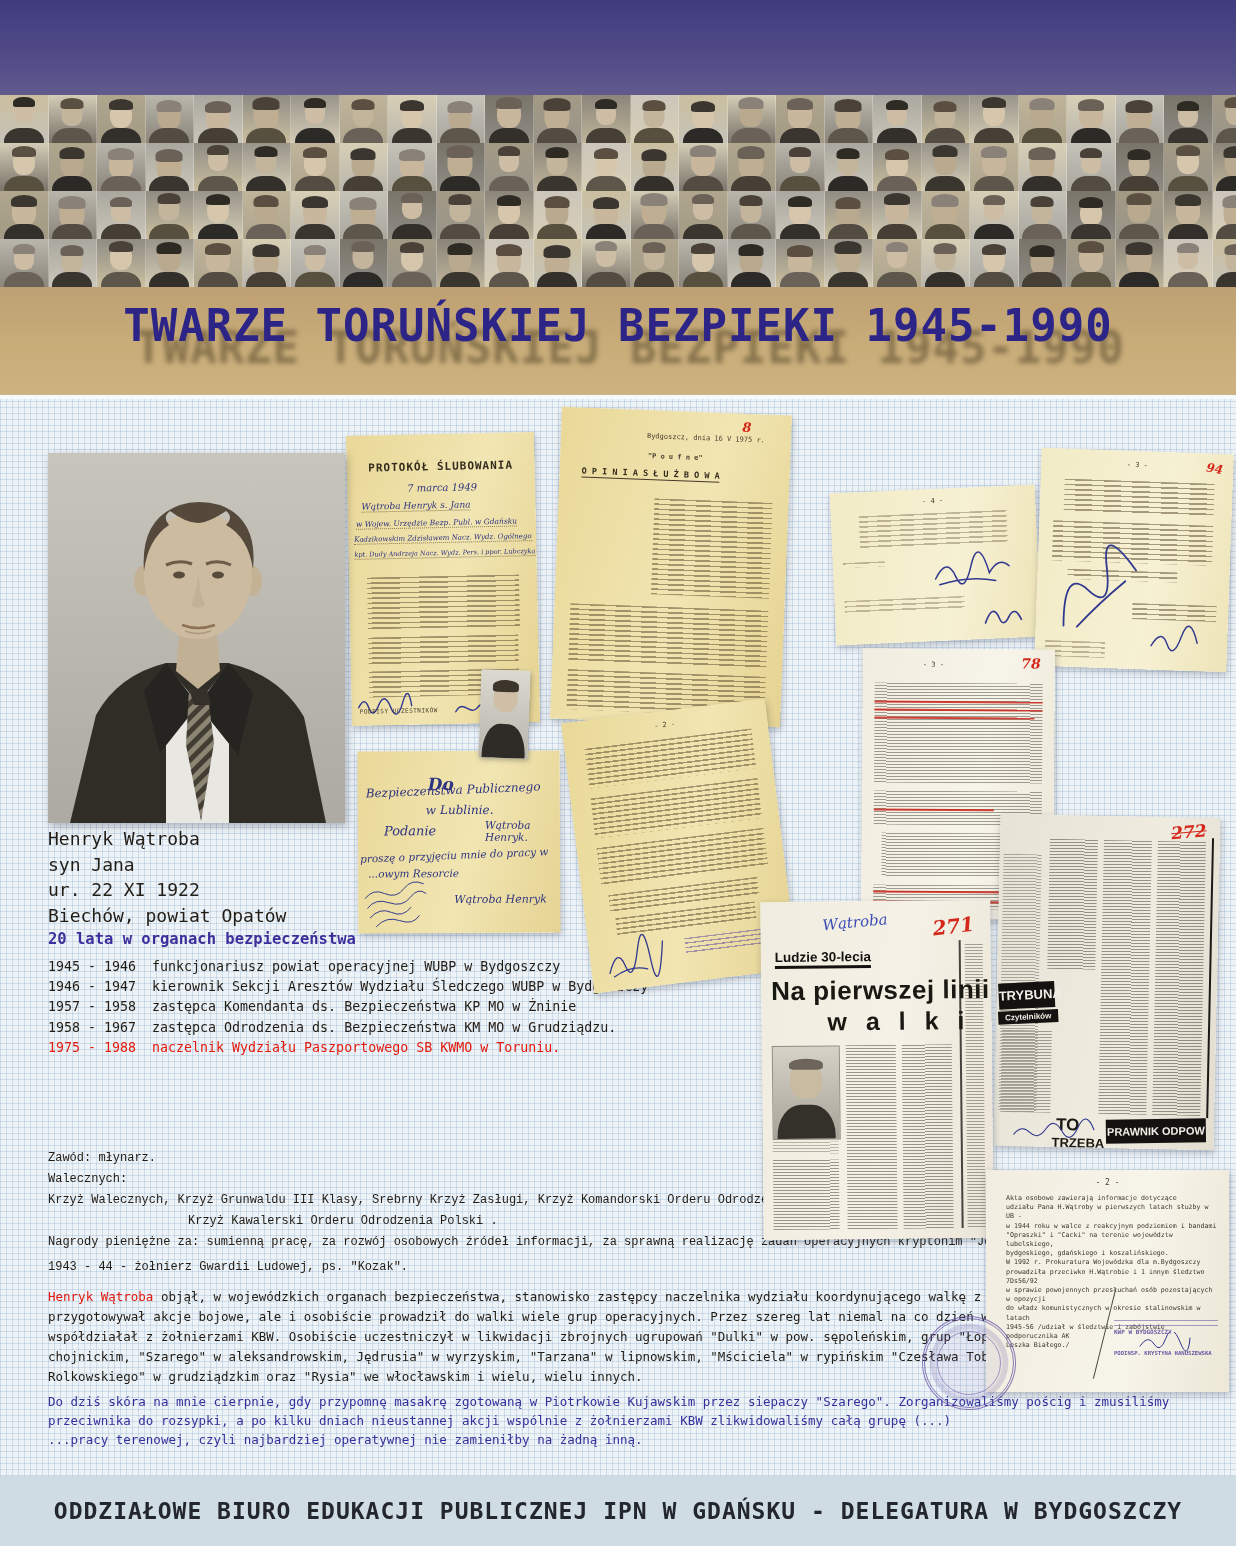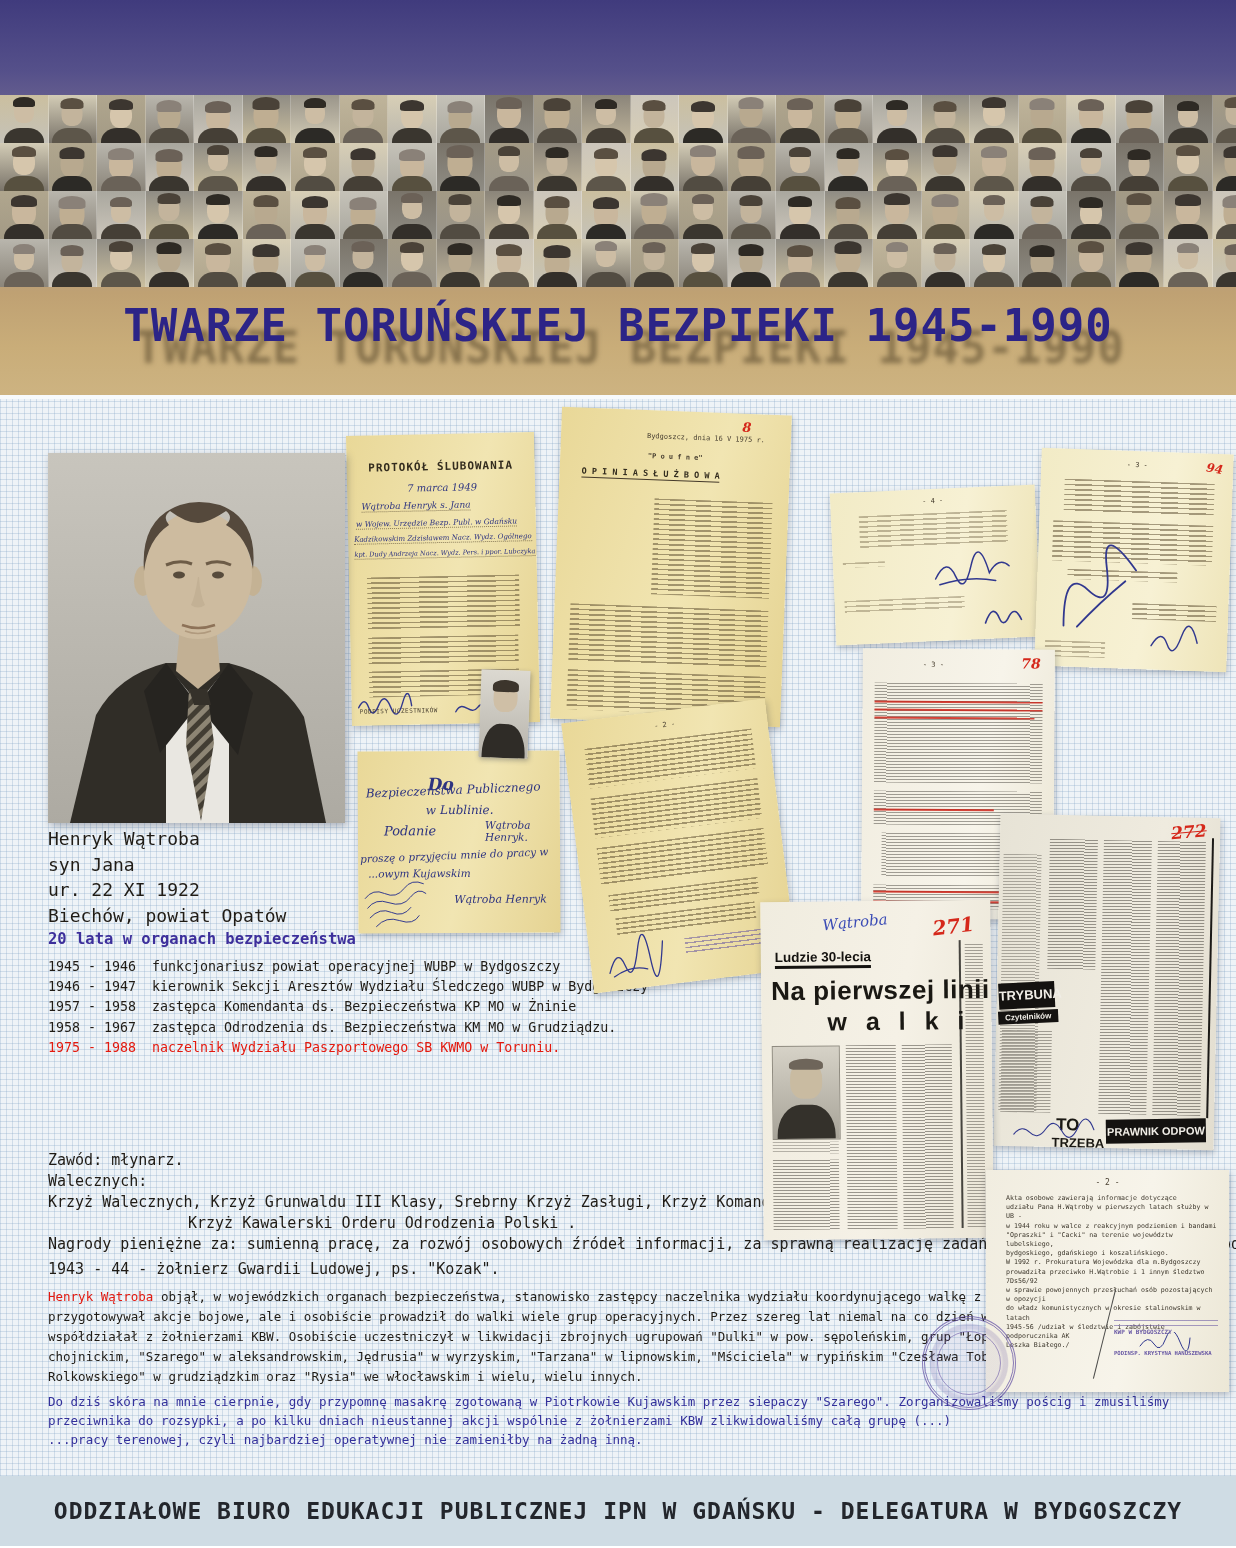--- a/index.html
+++ b/index.html
@@ -71,21 +71,21 @@
   .penline{position:absolute;background:#4a4a48;}
 
   
   .bio{position:absolute;left:48px;color:#201c16;z-index:1;}
   .name-line{font-size:18px;line-height:25.5px;}
   .bio-heading{font-size:15.5px;font-weight:bold;color:#3d2f9b;}
   .career-row{height:20.2px;font-size:13.3px;white-space:nowrap;}
   .career-years{display:inline-block;width:104px;}
   .career-role{display:inline-block;}
   .career-row.hl{color:#e3190e;}
-  .bio-line{font-size:15px;white-space:pre;}
+  .bio-line{font-size:12px;white-space:pre;font-family:Liberation Mono, monospace;}
   .bio-pre{font-size:12.8px;line-height:21px;white-space:pre-line;}
   .bio-par{font-size:12.5px;line-height:20px;}
   .lead-red{color:#e3190e;}
   .bio-quote{font-size:12.5px;line-height:19px;color:#33309b;white-space:pre-line;}
 
   
   .mini{position:absolute;overflow:hidden;box-shadow:1px 2px 5px rgba(40,50,70,.35);}
   .m-head{position:absolute;left:50%;transform:translateX(-50%);border-radius:46% 46% 40% 40%;}
   .m-hair{position:absolute;top:-2px;left:-1px;right:-1px;height:40%;border-radius:50% 50% 20% 20%;}
   .m-body{position:absolute;bottom:0;left:6%;width:88%;border-radius:40% 40% 0 0/90% 90% 0 0;}
@@ -819,21 +819,21 @@
       <div class="blk tx-purple" style="top:228px;left:96px;width:92px;height:16px;"></div>
     </div>
 
     <div class="doc paper-y open" style="left:358px;top:352px;width:202px;height:182px;transform:rotate(-.3deg);z-index:1;">
       <div class="hand" style="top:23px;left:70px;font-size:17px;font-weight:bold;">Do</div>
       <div class="hand" style="top:32px;left:8px;font-size:12px;transform:rotate(-2deg);">Bezpieczeństwa Publicznego</div>
       <div class="hand" style="top:52px;left:68px;font-size:12px;">w Lublinie.</div>
       <div class="hand" style="top:72px;left:26px;font-size:13px;">Podanie</div>
       <div class="hand" style="top:68px;left:100px;font-size:10.5px;margin-left:27px;">Wątroba Henryk.</div>
       <div class="hand" style="top:98px;left:2px;font-size:10.5px;transform:rotate(-2deg);">proszę o przyjęciu mnie do pracy w</div>
-      <div class="hand" style="top:116px;left:10px;font-size:10.5px;">...owym Kujawskim</div>
+      <div class="hand" style="top:116px;left:10px;font-size:10.5px;">...owym Resorcie</div>
       <div class="hand" style="top:142px;left:96px;font-size:11px;">Wątroba Henryk</div>
       <svg class="blk" style="top:128px;left:6px;transform:rotate(-14deg);" width="78" height="54">
         <path class="scribble" stroke-width=".9" d="M4 10 q10 -8 20 0 t20 0 t20 0 M4 20 q10 -8 22 0 t22 0 t16 0 M4 30 q12 -8 22 0 t20 0 M8 40 q12 -8 24 0 t20 0"></path>
       </svg>
     </div>
 
     <div class="mini" style="left:480px;top:271px;width:49px;height:88px;transform:rotate(2deg);z-index:3;background:linear-gradient(180deg,#dcd9d1,#b7b4ac);">
       <div class="m-head" style="top:12px;width:24px;height:30px;background:#cfbfa6;">
         <div class="m-hair" style="background:#3c352c;"></div>
       </div>

